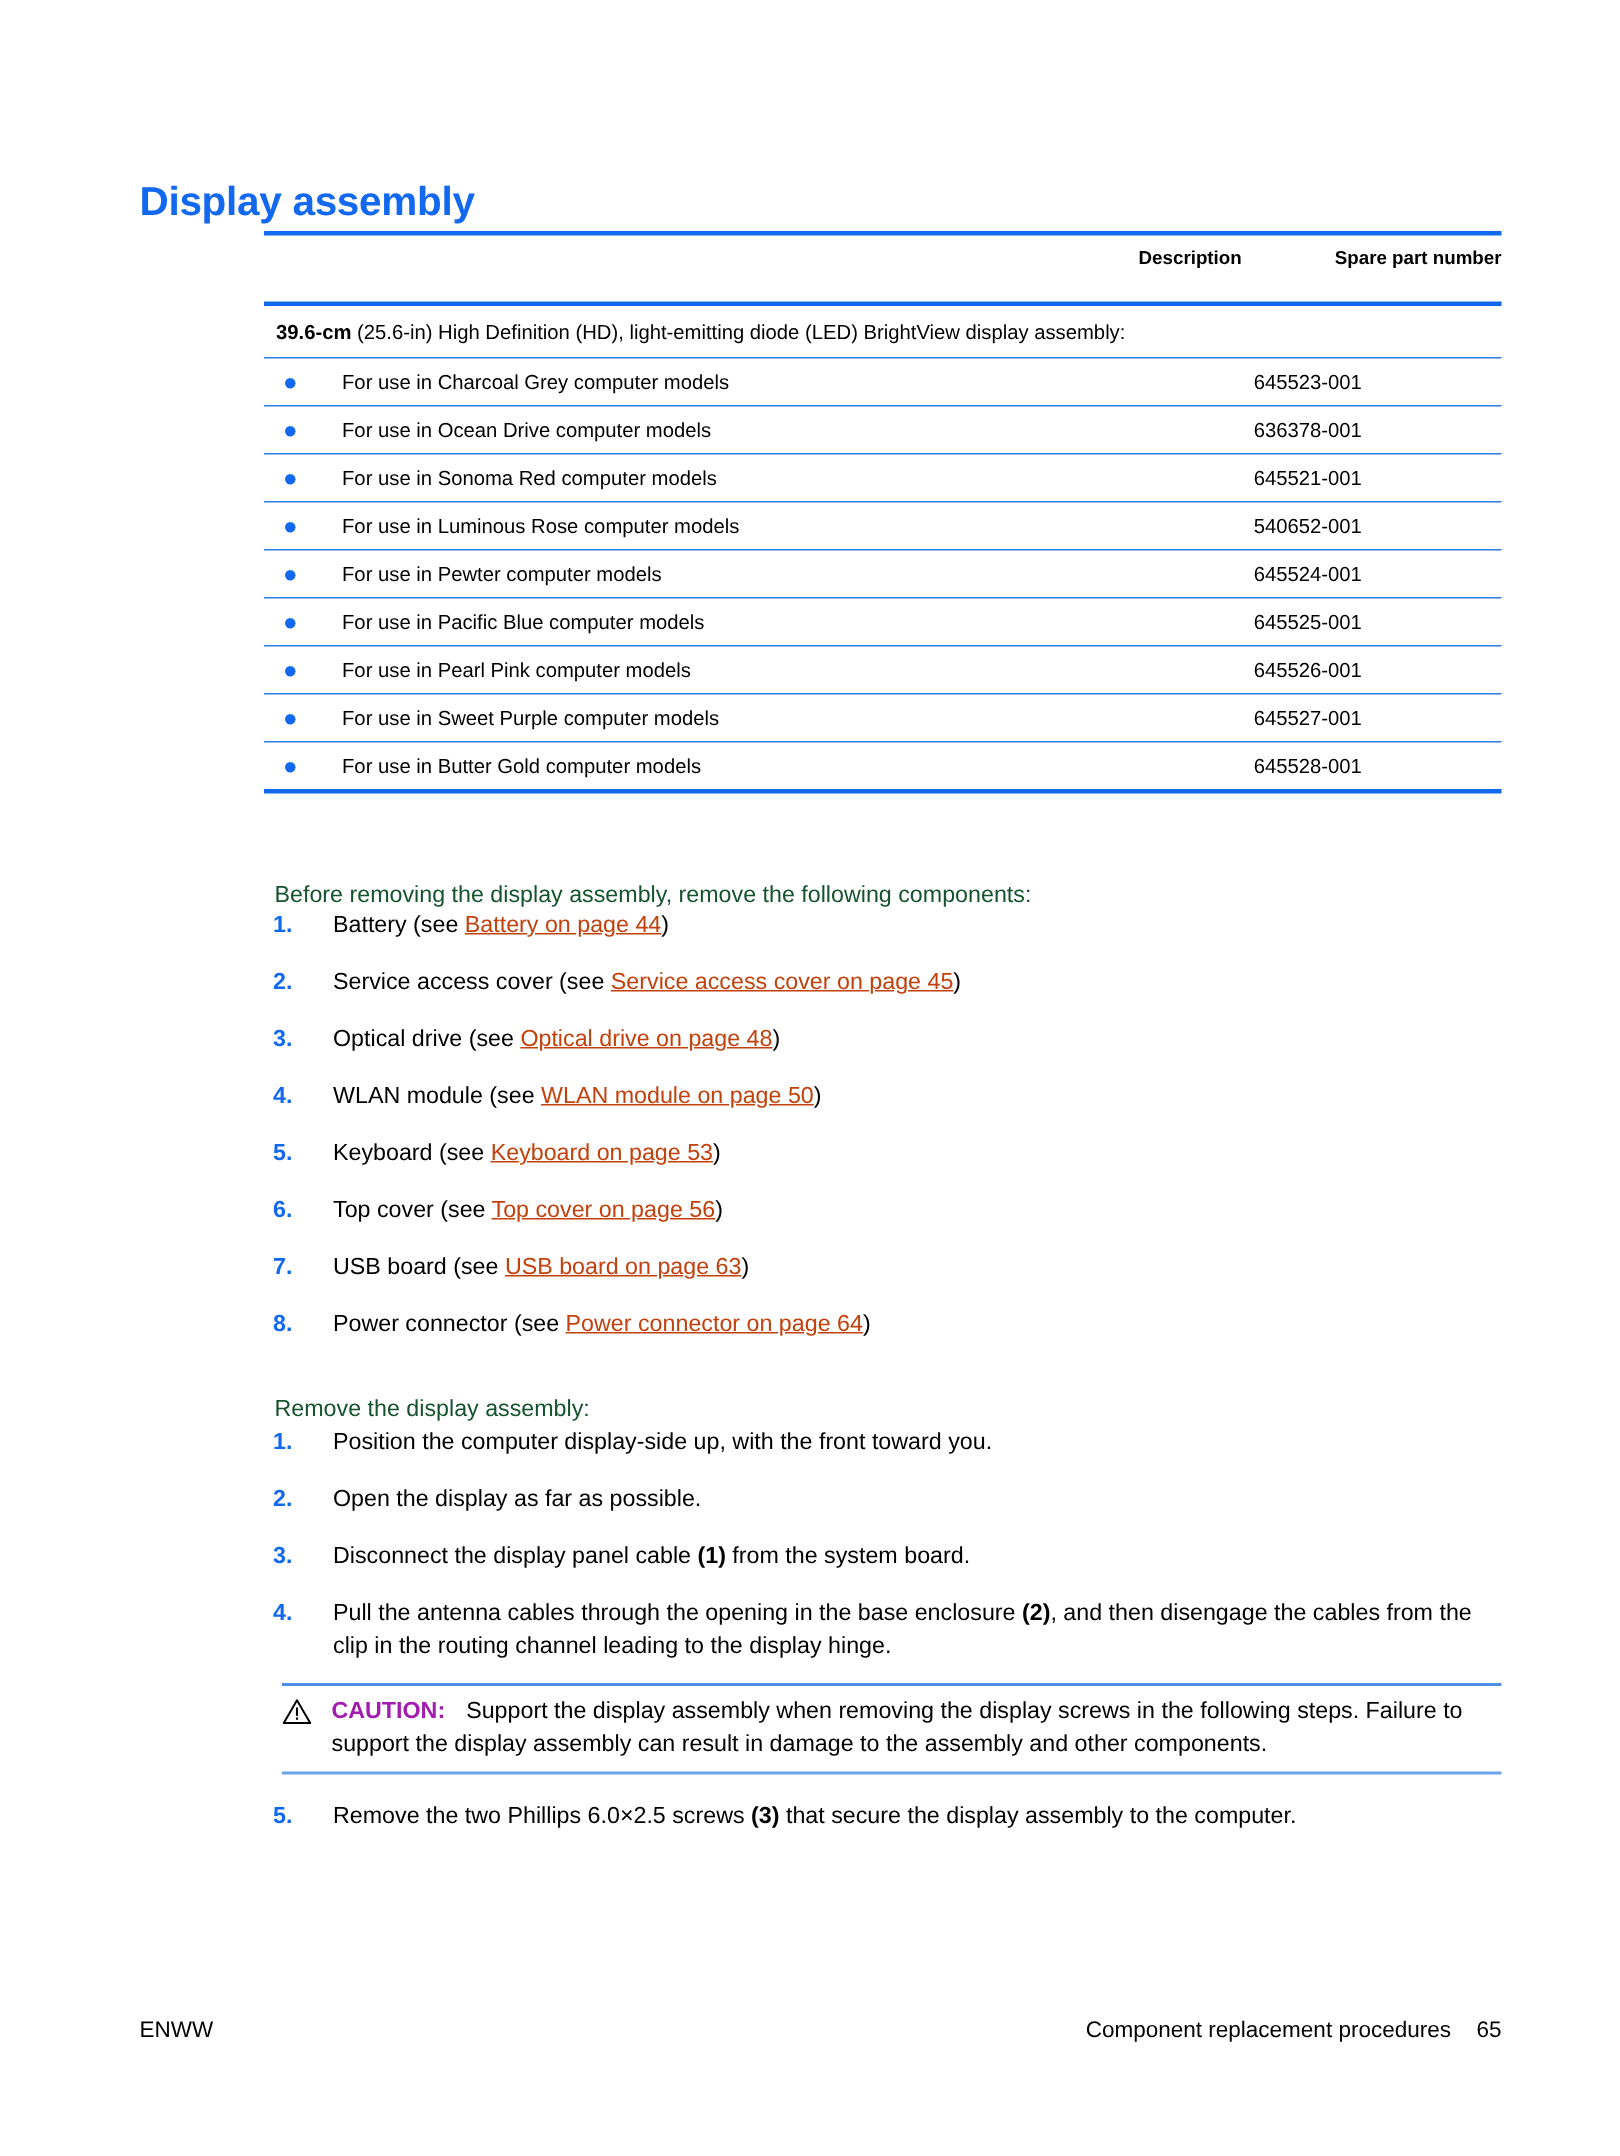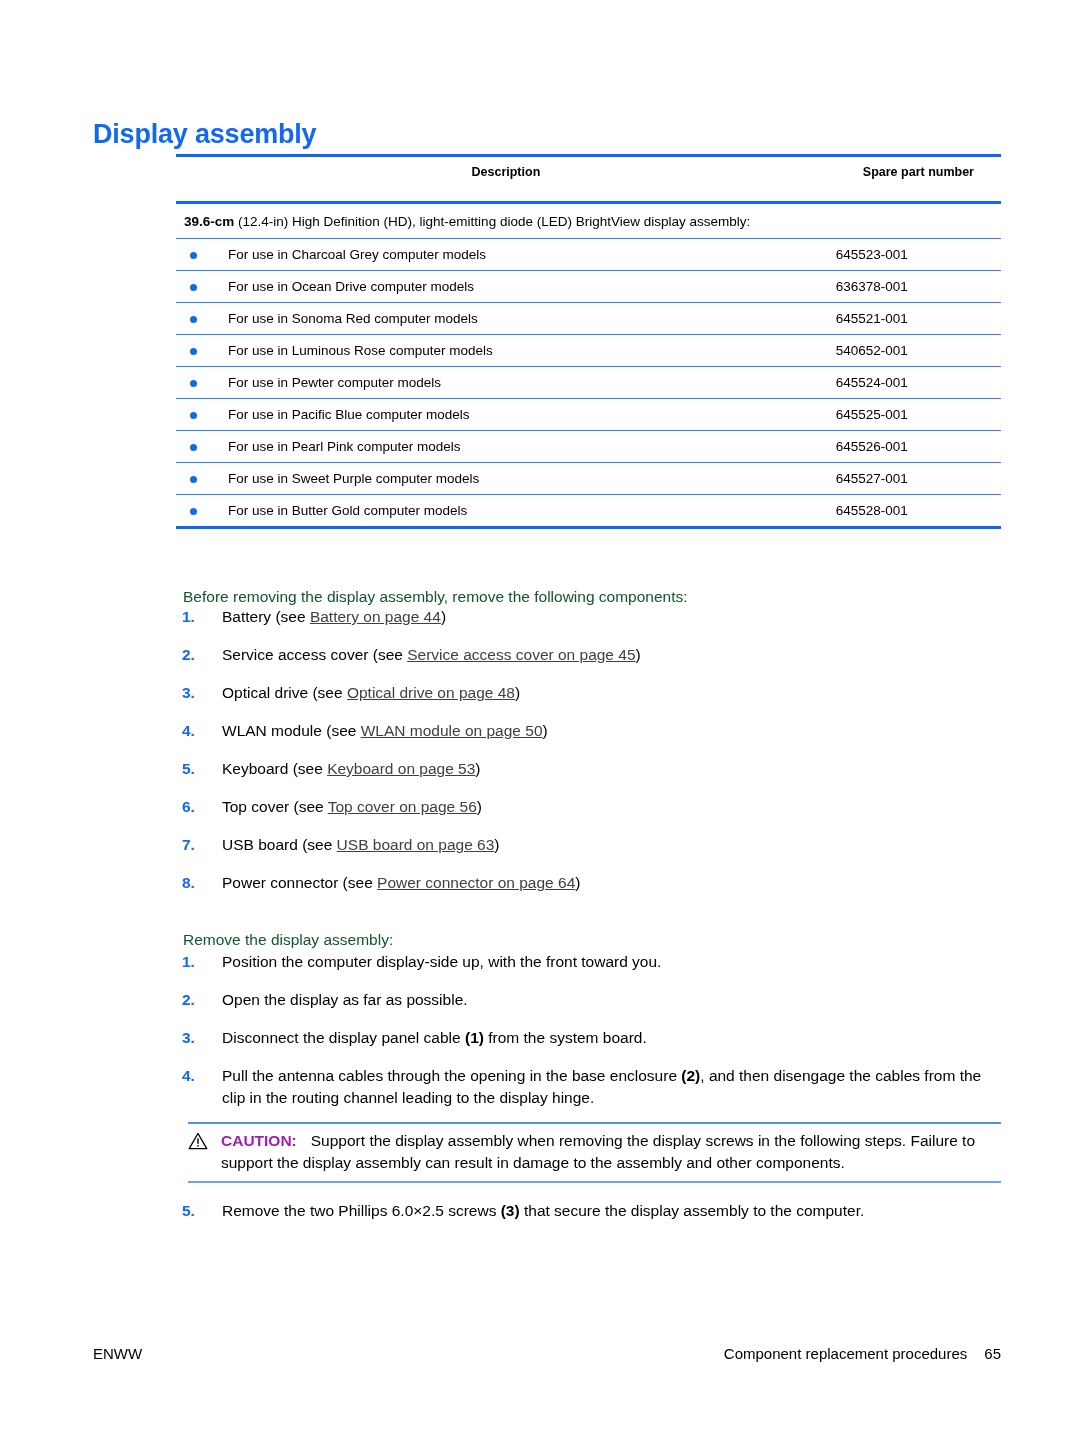--- a/index.html
+++ b/index.html
@@ -35,21 +35,21 @@
 
   
   .parts-table {
     position: absolute;
     left: 176px;
     top: 154px;
     width: 825px;
     border-collapse: collapse;
   }
   .parts-table th {
-    text-align: center;
+    text-align: right;
     font-size: 12.5px;
     font-weight: bold;
     padding: 8px 0 22px 8px;
     border-bottom: 3px solid #1269f0;
     vertical-align: top;
     border-top: 3px solid #1269f0;
   }
   .parts-table td {
     font-size: 13.5px;
     padding: 8px 0 8px 8px;
@@ -109,21 +109,21 @@
   .li .marker {
     position: absolute;
     left: 6px;
     top: 0;
     font-weight: bold;
     color: #1269f0;
     font-size: 15.5px;
   }
 
   a.xref {
-    color: #404040;
+    color: #c2410c;
   }
 
   
   .caution-box {
     position: absolute;
     left: 188px;
     top: 1122px;
     width: 813px;
     border-top: 2px solid #4f8fe8;
     border-bottom: 2px solid #6ca3ea;
@@ -178,21 +178,21 @@
 
   <table class="parts-table">
     <thead>
       <tr>
         <th class="col-desc">Description</th>
         <th class="col-part">Spare part number</th>
       </tr>
     </thead>
     <tbody>
       <tr class="group-row">
-        <td colspan="2"><span class="bold">39.6-cm</span><span> (12.4-in) High Definition (HD), light-emitting diode (LED) BrightView display assembly:</span></td>
+        <td colspan="2"><span class="bold">39.6-cm</span><span> (25.6-in) High Definition (HD), light-emitting diode (LED) BrightView display assembly:</span></td>
       </tr>
       <tr>
         <td class="bullet-cell"><span class="bullet-dot"></span><span>For use in Charcoal Grey computer models</span></td>
         <td>645523-001</td>
       </tr>
       <tr>
         <td class="bullet-cell"><span class="bullet-dot"></span><span>For use in Ocean Drive computer models</span></td>
         <td>636378-001</td>
       </tr>
       <tr>

